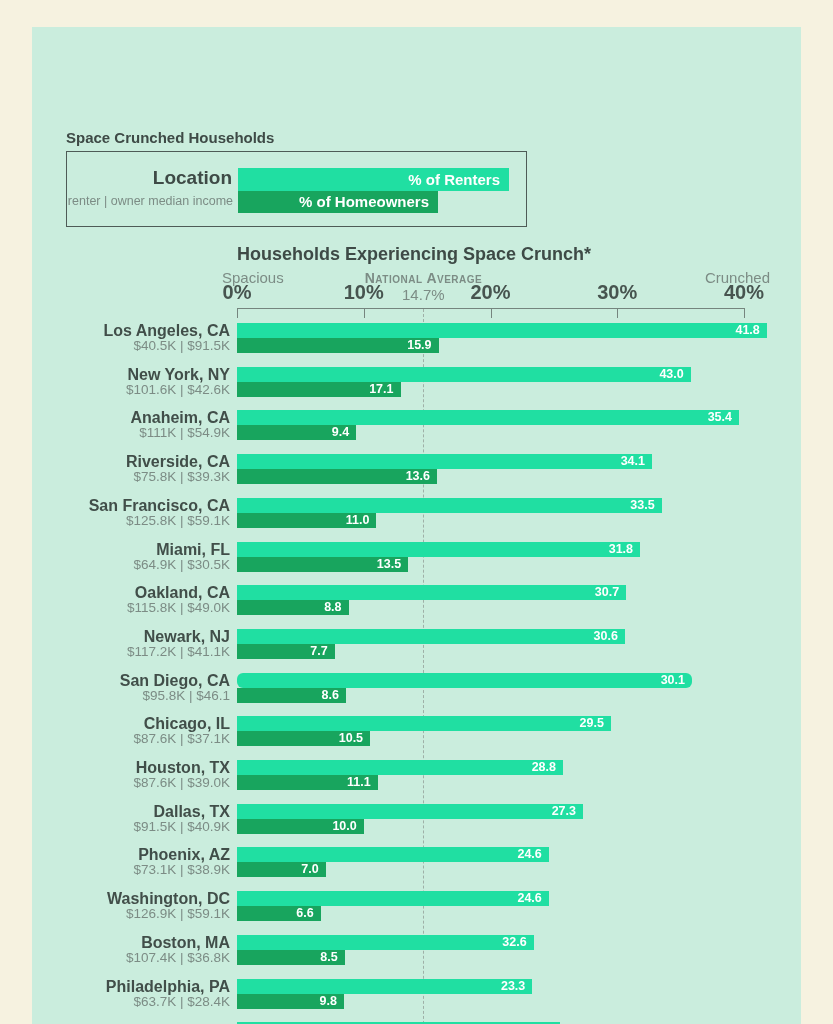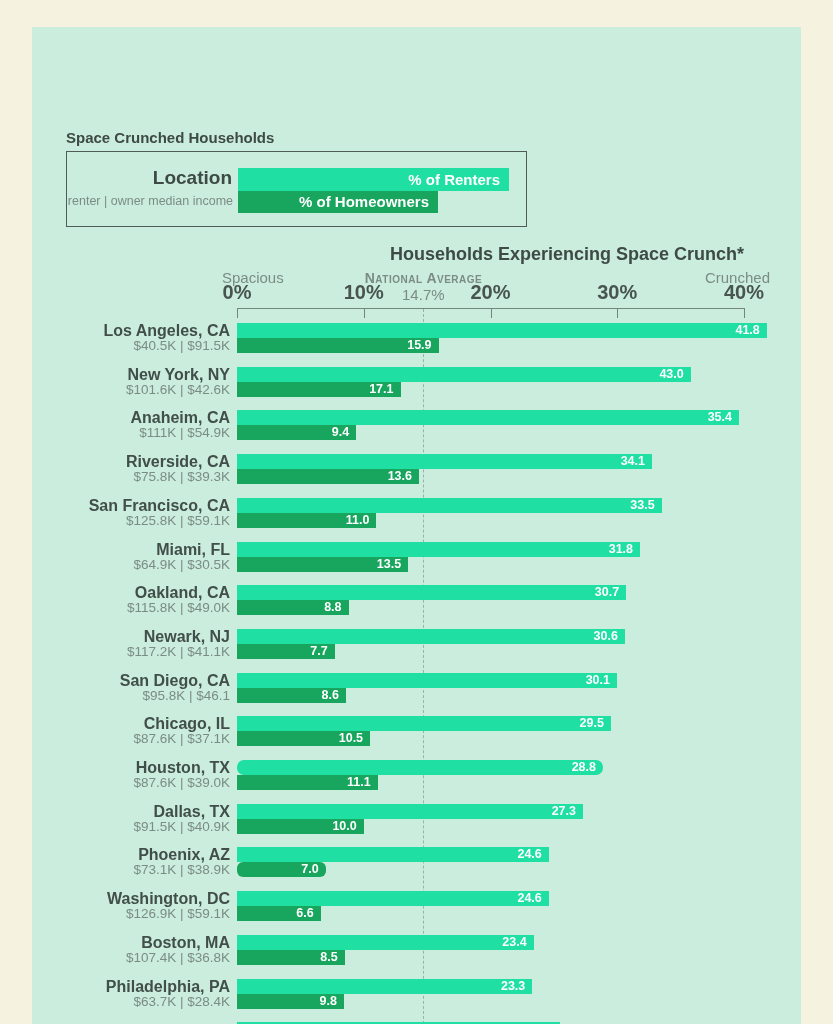--- a/index.html
+++ b/index.html
@@ -38,21 +38,21 @@
     font-size:12.5px;color:var(--gray);white-space:nowrap;
   }
   .legend-bar{
     position:absolute;left:171px;color:#fff;font-weight:700;font-size:15px;
     text-align:right;padding-right:9px;
   }
   .legend-bar.renter{top:16px;width:271px;height:23px;line-height:23px;background:var(--renter);}
   .legend-bar.owner{top:39px;width:200px;height:22px;line-height:22px;background:var(--owner);}
 
   .chart-title{
-    position:absolute;left:205px;top:217px;width:507px;text-align:right;
+    position:absolute;left:205px;top:217px;width:507px;text-align:left;
     font-size:18px;font-weight:700;color:var(--dark);white-space:nowrap;
   }
   .spacious{position:absolute;left:190px;top:242px;font-size:15px;color:var(--gray);}
   .crunched{position:absolute;left:638px;top:242px;width:100px;text-align:right;font-size:15px;color:var(--gray);}
   .natavg{
     position:absolute;left:291px;top:243px;width:201px;text-align:center;
     font-variant:small-caps;letter-spacing:0.5px;
     font-size:14px;font-weight:700;color:var(--gray);white-space:nowrap;
   }
   .axis{position:absolute;left:205px;top:0;width:507px;height:100%;}
@@ -155,21 +155,21 @@
         <div class="bar owner" style="width: 119.145px;">
           <div class="val">9.4</div>
         </div>
       </div>
       <div class="row" style="top: 131.1px;">
         <div class="city">Riverside, CA</div>
         <div class="income">$75.8K | $39.3K</div>
         <div class="bar renter" style="width: 415px;">
           <div class="val">34.1</div>
         </div>
-        <div class="bar owner" style="width: 182px;">
+        <div class="bar owner" style="width: 200px;">
           <div class="val">13.6</div>
         </div>
       </div>
       <div class="row" style="top: 174.8px;">
         <div class="city">San Francisco, CA</div>
         <div class="income">$125.8K | $59.1K</div>
         <div class="bar renter" style="width: 424.613px;">
           <div class="val">33.5</div>
         </div>
         <div class="bar owner" style="width: 139.425px;">
@@ -202,41 +202,41 @@
         <div class="bar renter" style="width: 387.855px;">
           <div class="val">30.6</div>
         </div>
         <div class="bar owner" style="width: 97.5975px;">
           <div class="val">7.7</div>
         </div>
       </div>
       <div class="row" style="top: 349.6px;">
         <div class="city">San Diego, CA</div>
         <div class="income">$95.8K | $46.1</div>
-        <div class="bar renter" style="width: 380px;">
+        <div class="bar renter" style="width: 455px; border-radius: 6px;">
           <div class="val">30.1</div>
         </div>
         <div class="bar owner" style="width: 109.005px;">
           <div class="val">8.6</div>
         </div>
       </div>
       <div class="row" style="top: 393.3px;">
         <div class="city">Chicago, IL</div>
         <div class="income">$87.6K | $37.1K</div>
         <div class="bar renter" style="width: 373.913px;">
           <div class="val">29.5</div>
         </div>
         <div class="bar owner" style="width: 133.088px;">
           <div class="val">10.5</div>
         </div>
       </div>
       <div class="row" style="top: 437px;">
         <div class="city">Houston, TX</div>
         <div class="income">$87.6K | $39.0K</div>
-        <div class="bar renter" style="width: 366px; border-radius: 7px;">
+        <div class="bar renter" style="width: 326px;">
           <div class="val">28.8</div>
         </div>
         <div class="bar owner" style="width: 140.692px;">
           <div class="val">11.1</div>
         </div>
       </div>
       <div class="row" style="top: 480.7px;">
         <div class="city">Dallas, TX</div>
         <div class="income">$91.5K | $40.9K</div>
         <div class="bar renter" style="width: 346.027px;">
@@ -245,39 +245,39 @@
         <div class="bar owner" style="width: 126.75px;">
           <div class="val">10.0</div>
         </div>
       </div>
       <div class="row" style="top: 524.4px;">
         <div class="city">Phoenix, AZ</div>
         <div class="income">$73.1K | $38.9K</div>
         <div class="bar renter" style="width: 311.805px;">
           <div class="val">24.6</div>
         </div>
-        <div class="bar owner" style="width: 88.725px; border-radius: 6px;">
+        <div class="bar owner" style="width: 88.725px;">
           <div class="val">7.0</div>
         </div>
       </div>
       <div class="row" style="top: 568.1px;">
         <div class="city">Washington, DC</div>
         <div class="income">$126.9K | $59.1K</div>
         <div class="bar renter" style="width: 311.805px;">
           <div class="val">24.6</div>
         </div>
         <div class="bar owner" style="width: 83.655px;">
           <div class="val">6.6</div>
         </div>
       </div>
       <div class="row" style="top: 611.8px;">
         <div class="city">Boston, MA</div>
         <div class="income">$107.4K | $36.8K</div>
         <div class="bar renter" style="width: 296.595px;">
-          <div class="val">23.4</div>
+          <div class="val">32.6</div>
         </div>
         <div class="bar owner" style="width: 107.737px;">
           <div class="val">8.5</div>
         </div>
       </div>
       <div class="row" style="top: 655.5px;">
         <div class="city">Philadelphia, PA</div>
         <div class="income">$63.7K | $28.4K</div>
         <div class="bar renter" style="width: 295.327px;">
           <div class="val">23.3</div>

